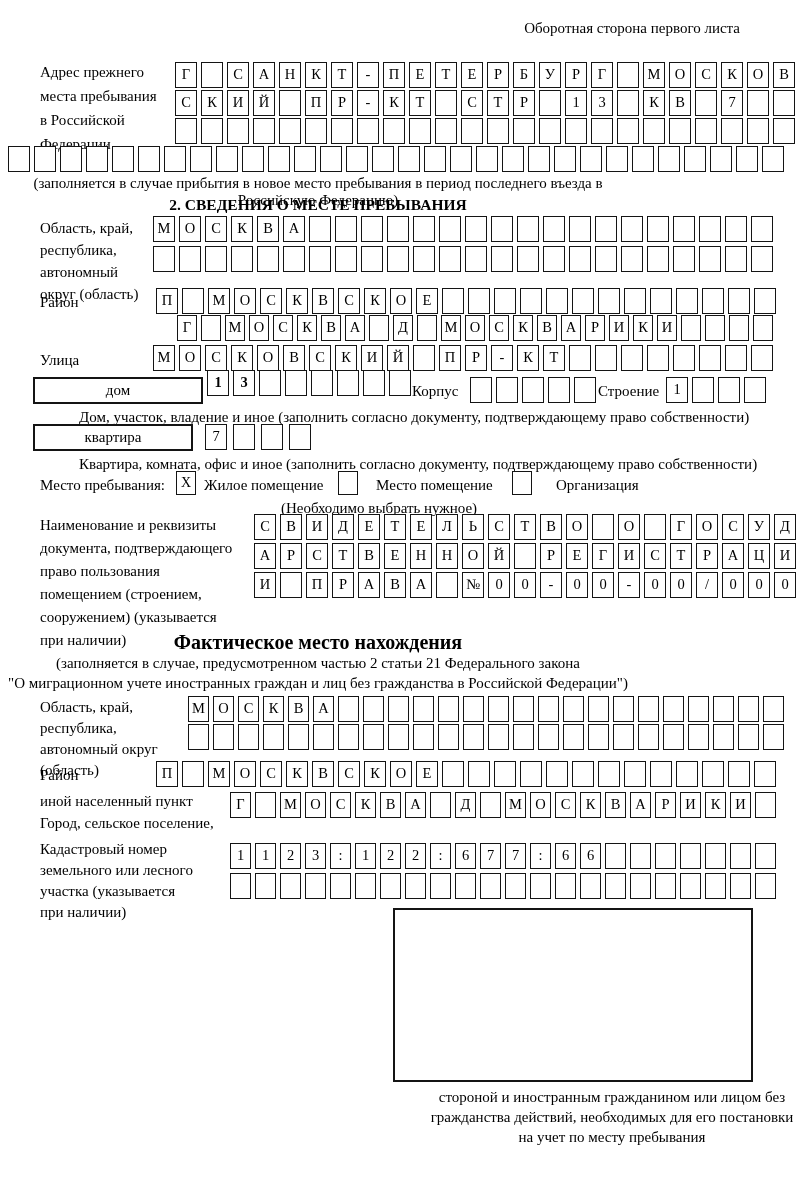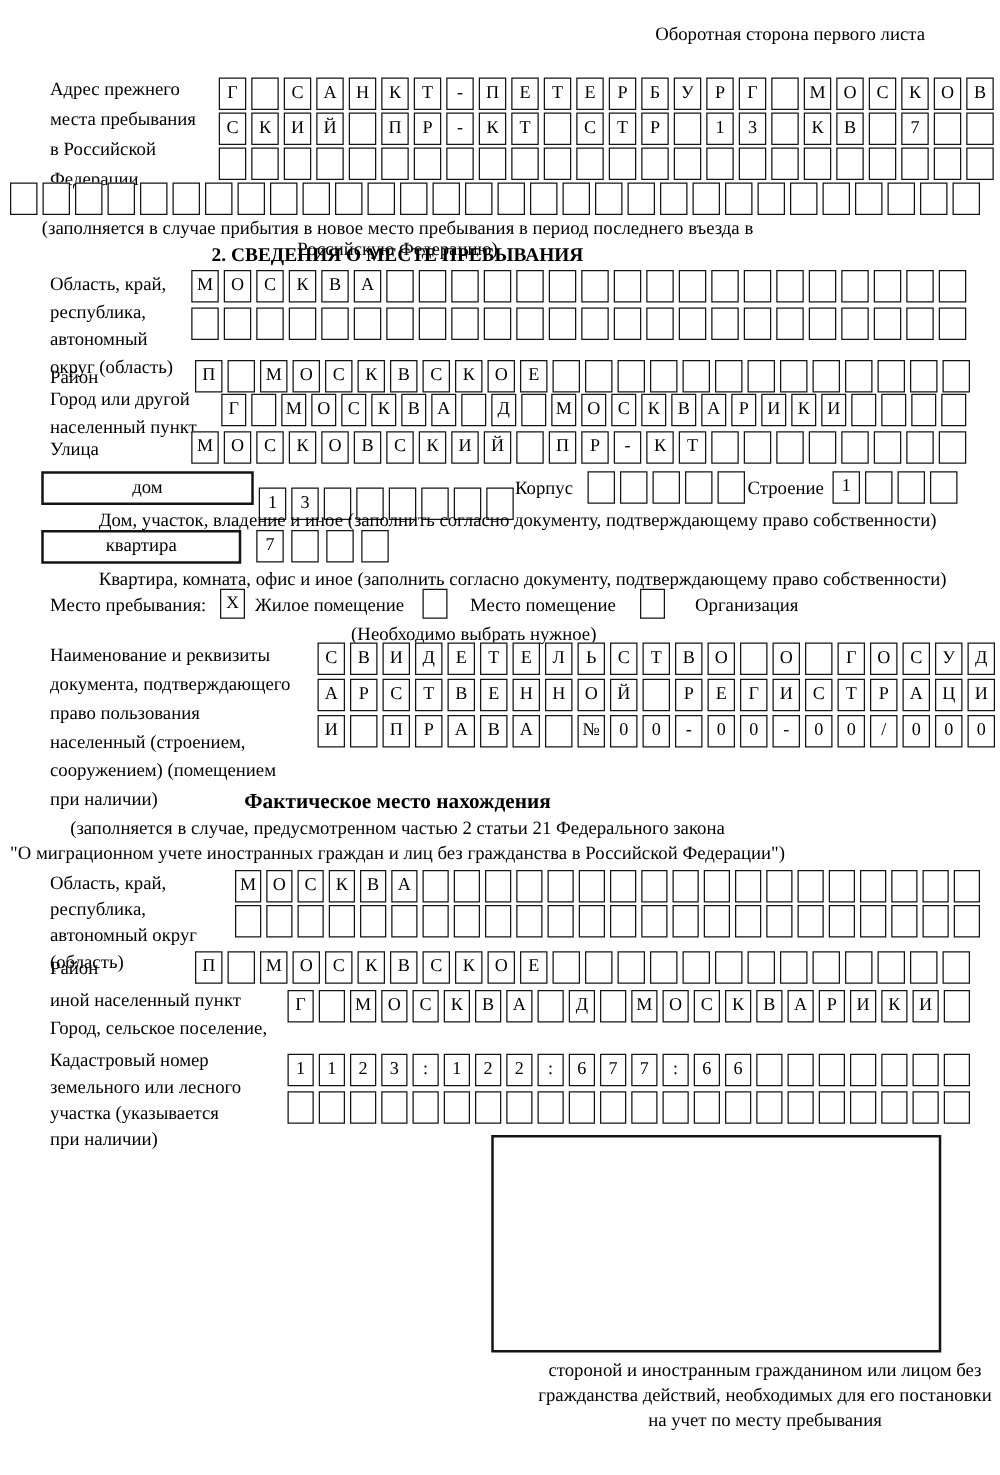--- a/index.html
+++ b/index.html
@@ -49,31 +49,27 @@
     <div>республика,</div>
     <div>автономный</div>
     <div>округ (область)</div>
   </div>
   <div class="boxrow" style="left:153px;top:216px;"><span class="cbox">М</span><span class="cbox">О</span><span class="cbox">С</span><span class="cbox">К</span><span class="cbox">В</span><span class="cbox">А</span><span class="cbox"></span><span class="cbox"></span><span class="cbox"></span><span class="cbox"></span><span class="cbox"></span><span class="cbox"></span><span class="cbox"></span><span class="cbox"></span><span class="cbox"></span><span class="cbox"></span><span class="cbox"></span><span class="cbox"></span><span class="cbox"></span><span class="cbox"></span><span class="cbox"></span><span class="cbox"></span><span class="cbox"></span><span class="cbox"></span></div>
   <div class="boxrow" style="left:153px;top:246px;"><span class="cbox"></span><span class="cbox"></span><span class="cbox"></span><span class="cbox"></span><span class="cbox"></span><span class="cbox"></span><span class="cbox"></span><span class="cbox"></span><span class="cbox"></span><span class="cbox"></span><span class="cbox"></span><span class="cbox"></span><span class="cbox"></span><span class="cbox"></span><span class="cbox"></span><span class="cbox"></span><span class="cbox"></span><span class="cbox"></span><span class="cbox"></span><span class="cbox"></span><span class="cbox"></span><span class="cbox"></span><span class="cbox"></span><span class="cbox"></span></div>
 
   <div class="lbl" style="left:40px;top:290px;">Район</div>
   <div class="boxrow" style="left:156px;top:288px;"><span class="cbox">П</span><span class="cbox"></span><span class="cbox">М</span><span class="cbox">О</span><span class="cbox">С</span><span class="cbox">К</span><span class="cbox">В</span><span class="cbox">С</span><span class="cbox">К</span><span class="cbox">О</span><span class="cbox">Е</span><span class="cbox"></span><span class="cbox"></span><span class="cbox"></span><span class="cbox"></span><span class="cbox"></span><span class="cbox"></span><span class="cbox"></span><span class="cbox"></span><span class="cbox"></span><span class="cbox"></span><span class="cbox"></span><span class="cbox"></span><span class="cbox"></span></div>
 
-  <div class="lbl lh22" style="left:40px;top:309px;">
-    <div>Город или другой</div>
-    <div>населенный пункт</div>
-  </div>
   <div class="boxrow p24" style="left:177px;top:315px;"><span class="cbox">Г</span><span class="cbox"></span><span class="cbox">М</span><span class="cbox">О</span><span class="cbox">С</span><span class="cbox">К</span><span class="cbox">В</span><span class="cbox">А</span><span class="cbox"></span><span class="cbox">Д</span><span class="cbox"></span><span class="cbox">М</span><span class="cbox">О</span><span class="cbox">С</span><span class="cbox">К</span><span class="cbox">В</span><span class="cbox">А</span><span class="cbox">Р</span><span class="cbox">И</span><span class="cbox">К</span><span class="cbox">И</span><span class="cbox"></span><span class="cbox"></span><span class="cbox"></span><span class="cbox"></span></div>
 
   <div class="lbl" style="left:40px;top:348px;">Улица</div>
   <div class="boxrow" style="left:153px;top:345px;"><span class="cbox">М</span><span class="cbox">О</span><span class="cbox">С</span><span class="cbox">К</span><span class="cbox">О</span><span class="cbox">В</span><span class="cbox">С</span><span class="cbox">К</span><span class="cbox">И</span><span class="cbox">Й</span><span class="cbox"></span><span class="cbox">П</span><span class="cbox">Р</span><span class="cbox">-</span><span class="cbox">К</span><span class="cbox">Т</span><span class="cbox"></span><span class="cbox"></span><span class="cbox"></span><span class="cbox"></span><span class="cbox"></span><span class="cbox"></span><span class="cbox"></span><span class="cbox"></span></div>
 
   <div class="wbox" style="left:33px;top:377px;width:170px;">дом</div>
-  <div class="boxrow" style="left:207px;top:390px;"><span class="cbox">1</span><span class="cbox">3</span><span class="cbox"></span><span class="cbox"></span><span class="cbox"></span><span class="cbox"></span><span class="cbox"></span><span class="cbox"></span></div>
+  <div class="boxrow" style="left:207px;top:370px;font-weight:bold;"><span class="cbox">1</span><span class="cbox">3</span><span class="cbox"></span><span class="cbox"></span><span class="cbox"></span><span class="cbox"></span><span class="cbox"></span><span class="cbox"></span></div>
   <div class="lbl" style="left:412px;top:379px;">Корпус</div>
   <div class="boxrow" style="left:470px;top:377px;"><span class="cbox"></span><span class="cbox"></span><span class="cbox"></span><span class="cbox"></span><span class="cbox"></span></div>
   <div class="lbl" style="left:598px;top:379px;">Строение</div>
   <div class="boxrow" style="left:666px;top:377px;"><span class="cbox">1</span><span class="cbox"></span><span class="cbox"></span><span class="cbox"></span></div>
   <div class="caption" style="left:40px;top:407px;">Дом, участок, владение и иное (заполнить согласно документу, подтверждающему право собственности)</div>
 
   <div class="wbox" style="left:33px;top:424px;width:160px;">квартира</div>
   <div class="boxrow kv" style="left:205px;top:424px;"><span class="cbox">7</span><span class="cbox"></span><span class="cbox"></span><span class="cbox"></span></div>
   <div class="caption" style="left:40px;top:454px;">Квартира, комната, офис и иное (заполнить согласно документу, подтверждающему право собственности)</div>
 
@@ -83,29 +79,29 @@
   <div class="chk" style="left:338px;top:471px;"></div>
   <div class="lbl" style="left:376px;top:473px;">Место помещение</div>
   <div class="chk" style="left:512px;top:471px;"></div>
   <div class="lbl" style="left:556px;top:473px;text-align:center;">Организация</div>
   <div class="caption" style="left:160px;top:498px;width:360px;text-align:center;">(Необходимо выбрать нужное)</div>
 
   <div class="lbl lh23" style="left:40px;top:514px;">
     <div>Наименование и реквизиты</div>
     <div>документа, подтверждающего</div>
     <div>право пользования</div>
-    <div>населенный (строением,</div>
-    <div>сооружением) (помещением</div>
+    <div>помещением (строением,</div>
+    <div>сооружением) (указывается</div>
     <div>при наличии)</div>
   </div>
   <div class="boxrow" style="left:254px;top:514px;"><span class="cbox">С</span><span class="cbox">В</span><span class="cbox">И</span><span class="cbox">Д</span><span class="cbox">Е</span><span class="cbox">Т</span><span class="cbox">Е</span><span class="cbox">Л</span><span class="cbox">Ь</span><span class="cbox">С</span><span class="cbox">Т</span><span class="cbox">В</span><span class="cbox">О</span><span class="cbox"></span><span class="cbox">О</span><span class="cbox"></span><span class="cbox">Г</span><span class="cbox">О</span><span class="cbox">С</span><span class="cbox">У</span><span class="cbox">Д</span></div>
   <div class="boxrow" style="left:254px;top:543px;"><span class="cbox">А</span><span class="cbox">Р</span><span class="cbox">С</span><span class="cbox">Т</span><span class="cbox">В</span><span class="cbox">Е</span><span class="cbox">Н</span><span class="cbox">Н</span><span class="cbox">О</span><span class="cbox">Й</span><span class="cbox"></span><span class="cbox">Р</span><span class="cbox">Е</span><span class="cbox">Г</span><span class="cbox">И</span><span class="cbox">С</span><span class="cbox">Т</span><span class="cbox">Р</span><span class="cbox">А</span><span class="cbox">Ц</span><span class="cbox">И</span></div>
   <div class="boxrow" style="left:254px;top:572px;"><span class="cbox">И</span><span class="cbox"></span><span class="cbox">П</span><span class="cbox">Р</span><span class="cbox">А</span><span class="cbox">В</span><span class="cbox">А</span><span class="cbox"></span><span class="cbox">№</span><span class="cbox">0</span><span class="cbox">0</span><span class="cbox">-</span><span class="cbox">0</span><span class="cbox">0</span><span class="cbox">-</span><span class="cbox">0</span><span class="cbox">0</span><span class="cbox">/</span><span class="cbox">0</span><span class="cbox">0</span><span class="cbox">0</span></div>
 
-  <div class="center bold" style="top:631px;font-size:17px;">Фактическое место нахождения</div>
+  <div class="center bold" style="top:631px;font-size:20px;">Фактическое место нахождения</div>
   <div class="center" style="top:655px;">(заполняется в случае, предусмотренном частью 2 статьи 21 Федерального закона</div>
   <div class="center" style="top:675px;">"О миграционном учете иностранных граждан и лиц без гражданства в Российской Федерации")</div>
 
   <div class="lbl lh21" style="left:40px;top:697px;">
     <div>Область, край,</div>
     <div>республика,</div>
     <div>автономный округ</div>
     <div>(область)</div>
   </div>
   <div class="boxrow p25" style="left:188px;top:696px;"><span class="cbox">М</span><span class="cbox">О</span><span class="cbox">С</span><span class="cbox">К</span><span class="cbox">В</span><span class="cbox">А</span><span class="cbox"></span><span class="cbox"></span><span class="cbox"></span><span class="cbox"></span><span class="cbox"></span><span class="cbox"></span><span class="cbox"></span><span class="cbox"></span><span class="cbox"></span><span class="cbox"></span><span class="cbox"></span><span class="cbox"></span><span class="cbox"></span><span class="cbox"></span><span class="cbox"></span><span class="cbox"></span><span class="cbox"></span><span class="cbox"></span></div>

